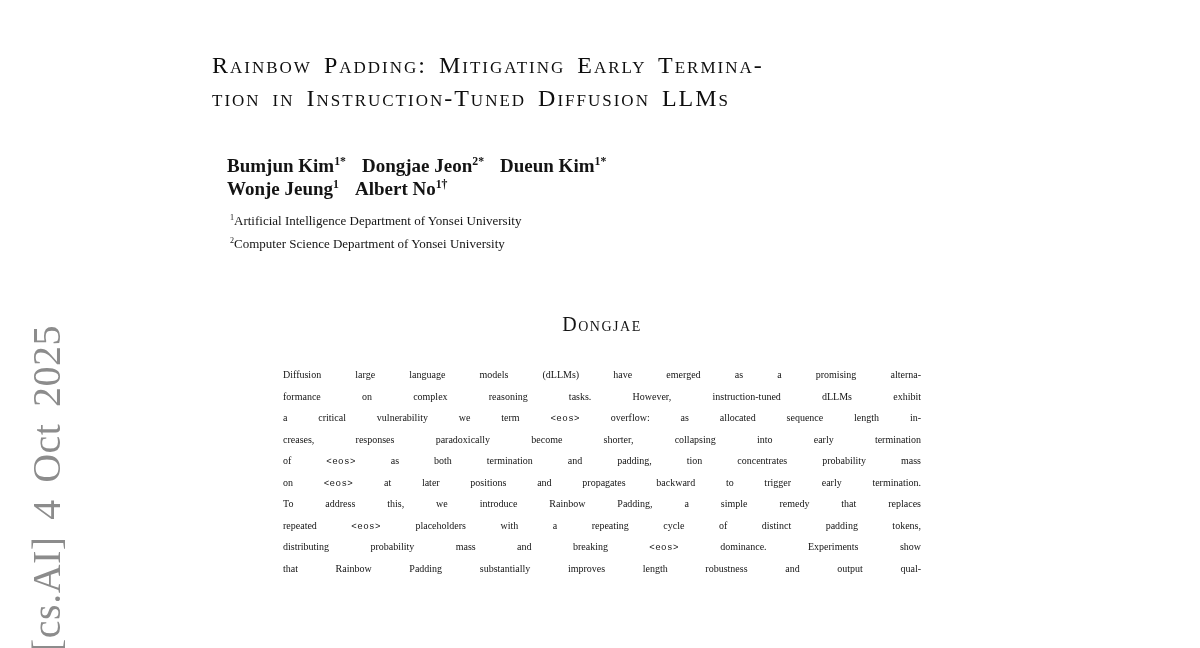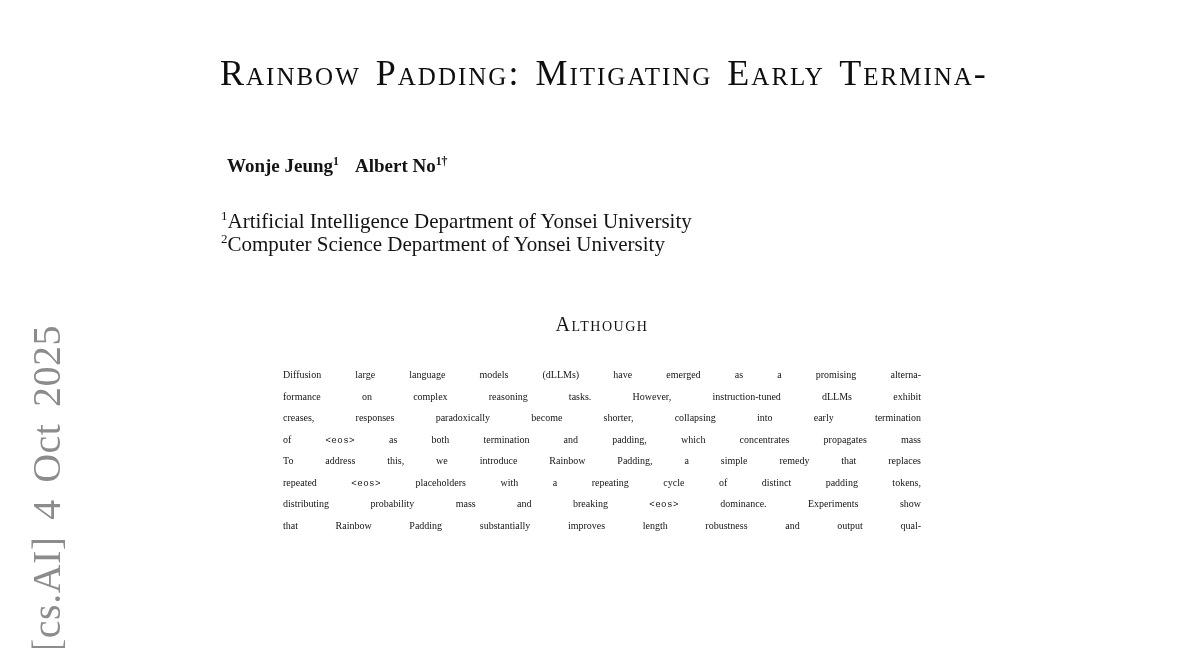--- a/index.html
+++ b/index.html
@@ -30,22 +30,22 @@
     letter-spacing: 0.5px;
     color: var(--stamp-gray, #8c8c8c);
   }
 
   
   .title {
     position: absolute;
     left: 212px;
     top: 49px;
     width: 830px;
-    margin: 8px;
-    font-size: 36px;
+    margin: 0;
+    font-size: 24px;
     font-weight: normal;
     font-variant: small-caps;
     letter-spacing: 2px;
     word-spacing: 4px;
     line-height: 33px;
     color: #0e0e0e;
   }
   .title-line { display: block; }
 
   
@@ -61,23 +61,23 @@
   .author { margin-right: 16px; }
   .author:last-child { margin-right: 0; }
   .authors sup, .affils sup {
     font-size: 0.62em;
     line-height: 0;
   }
 
   
   .affils {
     position: absolute;
-    left: 221px;
+    left: 230px;
     top: 210px;
-    font-size: 21px;
+    font-size: 13px;
     line-height: 22.5px;
     white-space: nowrap;
   }
 
   
   .abs-head {
     position: absolute;
     left: 283px;
     top: 312px;
     width: 638px;
@@ -107,35 +107,39 @@
     letter-spacing: 0.4px;
   }
 </style>
 </head>
 <body style="--page-bg: #ffffff; --ink: #141414; --stamp-gray: #8c8c8c;">
 
 <div class="stamp">[cs.AI] 4 Oct 2025</div>
 
 <h1 class="title">
   <span class="title-line">Rainbow Padding: Mitigating Early Termina-</span>
+  <span class="title-line">tion in Instruction-Tuned Diffusion LLMs</span>
 </h1>
 
 <div class="authors" id="authors">
+    <div class="author-row"><span class="author">Bumjun Kim<sup>1*</sup></span><span class="author">Dongjae Jeon<sup>2*</sup></span><span class="author">Dueun Kim<sup>1*</sup></span></div>
     <div class="author-row"><span class="author">Wonje Jeung<sup>1</sup></span><span class="author">Albert No<sup>1†</sup></span></div>
   </div>
 
 <div class="affils" id="affils">
     <div class="affil-line"><sup>1</sup><span>Artificial Intelligence Department of Yonsei University</span></div>
     <div class="affil-line"><sup>2</sup><span>Computer Science Department of Yonsei University</span></div>
   </div>
 
-<div class="abs-head">Although</div>
+<div class="abs-head">Dongjae</div>
 
 <div class="abs-body" id="abs">
     <div class="abs-line"><span>Diffusion large language models (dLLMs) have emerged as a promising alterna-</span></div>
     <div class="abs-line"><span>formance on complex reasoning tasks. However, instruction-tuned dLLMs exhibit</span></div>
+    <div class="abs-line"><span>a critical vulnerability we term </span><span class="code">&lt;eos&gt;</span><span> overflow: as allocated sequence length in-</span></div>
     <div class="abs-line"><span>creases, responses paradoxically become shorter, collapsing into early termination</span></div>
-    <div class="abs-line"><span>of </span><span class="code">&lt;eos&gt;</span><span> as both termination and padding, which concentrates propagates mass</span></div>
+    <div class="abs-line"><span>of </span><span class="code">&lt;eos&gt;</span><span> as both termination and padding, tion concentrates probability mass</span></div>
+    <div class="abs-line"><span>on </span><span class="code">&lt;eos&gt;</span><span> at later positions and propagates backward to trigger early termination.</span></div>
     <div class="abs-line"><span>To address this, we introduce Rainbow Padding, a simple remedy that replaces</span></div>
     <div class="abs-line"><span>repeated </span><span class="code">&lt;eos&gt;</span><span> placeholders with a repeating cycle of distinct padding tokens,</span></div>
     <div class="abs-line"><span>distributing probability mass and breaking </span><span class="code">&lt;eos&gt;</span><span> dominance. Experiments show</span></div>
     <div class="abs-line"><span>that Rainbow Padding substantially improves length robustness and output qual-</span></div>
   </div>
 
 </body></html>

